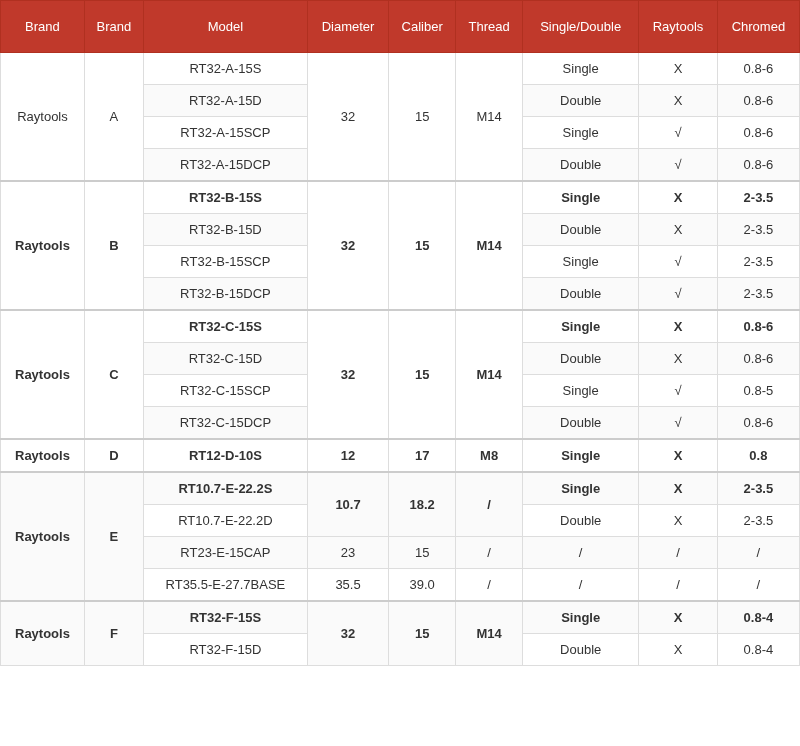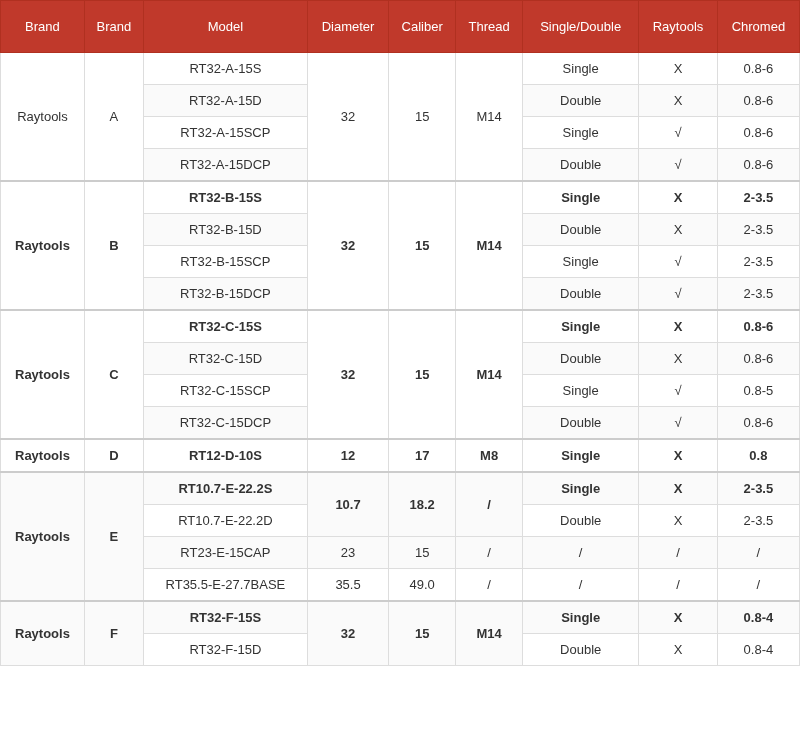--- a/index.html
+++ b/index.html
@@ -183,21 +183,21 @@
           <td>23</td>
           <td>15</td>
           <td>/</td>
           <td>/</td>
           <td>/</td>
           <td>/</td>
         </tr>
         <tr>
           <td>RT35.5-E-27.7BASE</td>
           <td>35.5</td>
-          <td>49.0</td>
+          <td>39.0</td>
           <td>/</td>
           <td>/</td>
           <td>/</td>
           <td>/</td>
         </tr>
         <tr class="group-separator">
           <td rowspan="2">Raytools</td>
           <td rowspan="2">F</td>
           <td>RT32-F-15S</td>
           <td rowspan="2">32</td>

